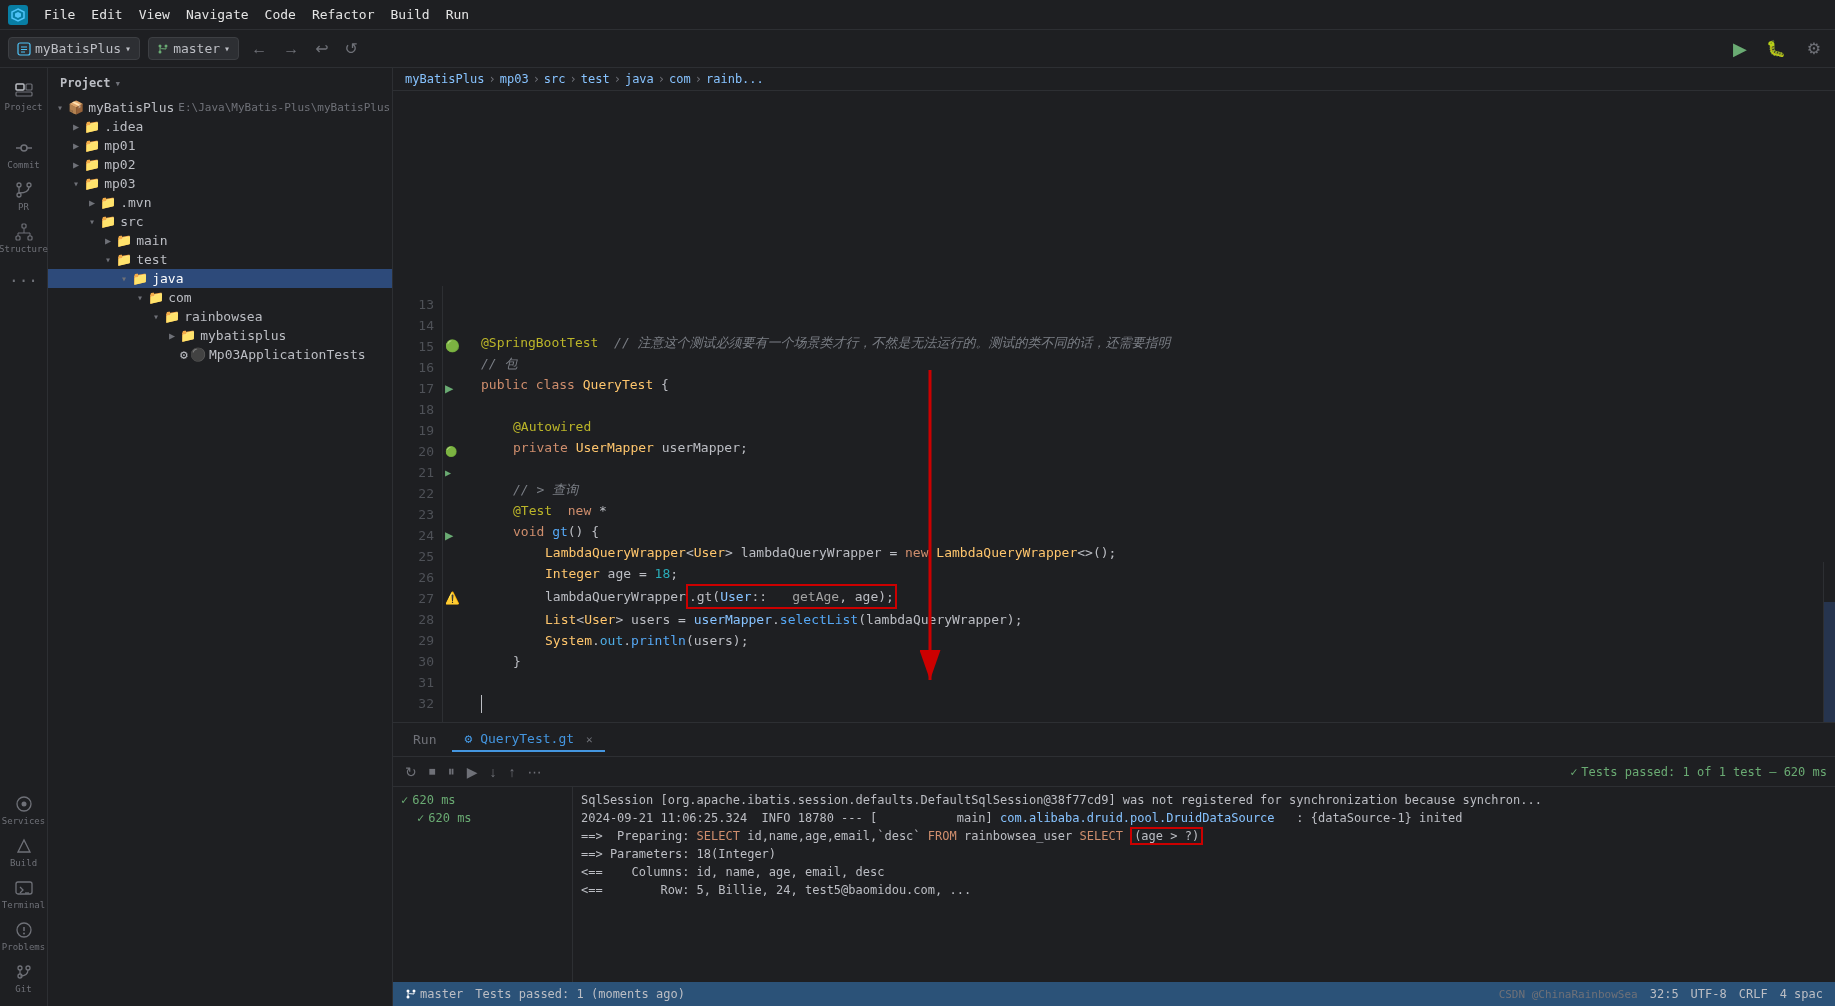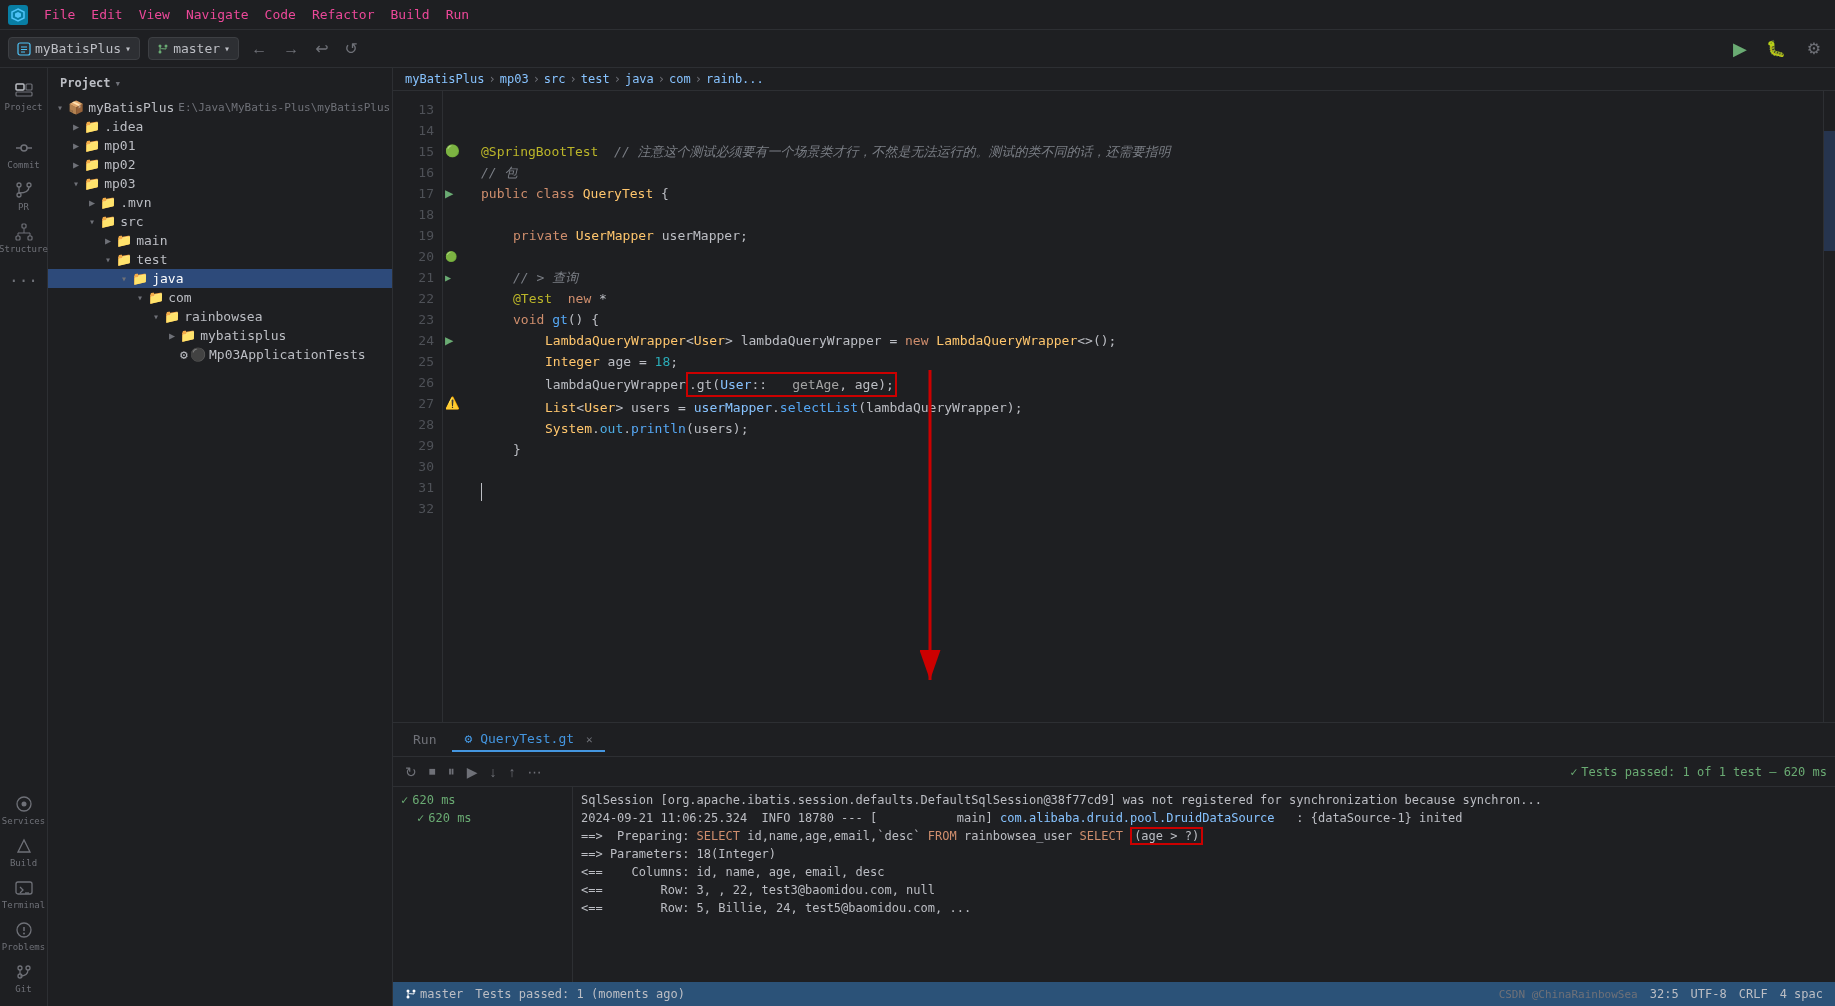--- a/index.html
+++ b/index.html
@@ -19,21 +19,21 @@
       width: 20px; height: 20px;
       background: #087ea4;
       border-radius: 3px;
       display: flex; align-items: center; justify-content: center;
       font-size: 10px; color: white; font-weight: bold;
       margin-right: 8px;
     }
     .menu-item {
       padding: 2px 8px;
       cursor: pointer;
-      color: #ec4899;
+      color: #e5e5e5;
     }
 
     
     #tab-bar {
       background: #1e1f22;
       height: 38px;
       display: flex;
       align-items: center;
       padding: 0 8px;
       gap: 8px;
@@ -162,20 +162,21 @@
       background: #1e1f22;
       overflow: hidden;
     }
 
     
     #code-editor {
       flex: 1;
       display: flex;
       overflow: hidden;
       position: relative;
+      align-items: flex-end;
     }
     #line-numbers {
       width: 50px;
       background: #1e1f22;
       color: #4e5157;
       text-align: right;
       padding: 8px 8px 8px 0;
       font-size: 13px;
       line-height: 21px;
       user-select: none;
@@ -613,20 +614,23 @@
           <div class="code-line">
             <span class="comment">// 包</span>
           </div>
 
           <div class="code-line">
             <span class="kw">public</span><span> </span><span class="kw">class</span><span> </span><span class="cls">QueryTest</span><span> {</span>
           </div>
 
           <div class="code-line">&nbsp;</div>
 
+          <div class="code-line">
+            <span style="padding-left:32px;"></span><span class="annotation">@Autowired</span>
+          </div>
 
           <div class="code-line">
             <span style="padding-left:32px;"></span><span class="kw">private</span><span> </span><span class="cls">UserMapper</span><span> </span><span style="color:#bcbec4;">userMapper</span><span>;</span>
           </div>
 
           <div class="code-line">&nbsp;</div>
 
           <div class="code-line">
             <span style="padding-left:32px;"></span><span class="comment">// &gt; 查询</span>
           </div>
@@ -714,21 +718,20 @@
             <span class="test-passed">620 ms</span>
           </div>
         </div>
 
         <div id="bottom-output">
           <div class="output-line">SqlSession [org.apache.ibatis.session.defaults.DefaultSqlSession@38f77cd9] was not registered for synchronization because synchron...</div>
           <div class="output-line">2024-09-21 11:06:25.324  INFO 18780 --- [           main] <span style="color:#87c3ff;text-align:right;">com.alibaba.druid.pool.DruidDataSource</span>   : {dataSource-1} inited</div>
           <div class="output-line">==&gt;  Preparing: <span class="sql-keyword">SELECT</span> id,name,age,email,`desc` <span class="sql-keyword">FROM</span> rainbowsea_user <span class="sql-keyword">SELECT</span> <span id="bottombox" style="border:2px solid #cc0000; padding:0 2px;">(age &gt; ?)</span></div>
           <div class="output-line">==&gt; Parameters: 18(Integer)</div>
           <div class="output-line">&lt;==    Columns: id, name, age, email, desc</div>
-          <div class="output-line">&lt;==        Row: 3, , 22, test3@baomidou.com, null</div>
           <div class="output-line">&lt;==        Row: 5, Billie, 24, test5@baomidou.com, ...</div>
         </div>
       </div>
     </div>
 
     <div id="status-bar">
       <div id="status-left">
         <span style="display:flex; align-items:center; gap:3px;">
           <svg width="12" height="12" viewBox="0 0 12 12">
               <circle cx="3" cy="3" r="1.5" fill="white"></circle>

